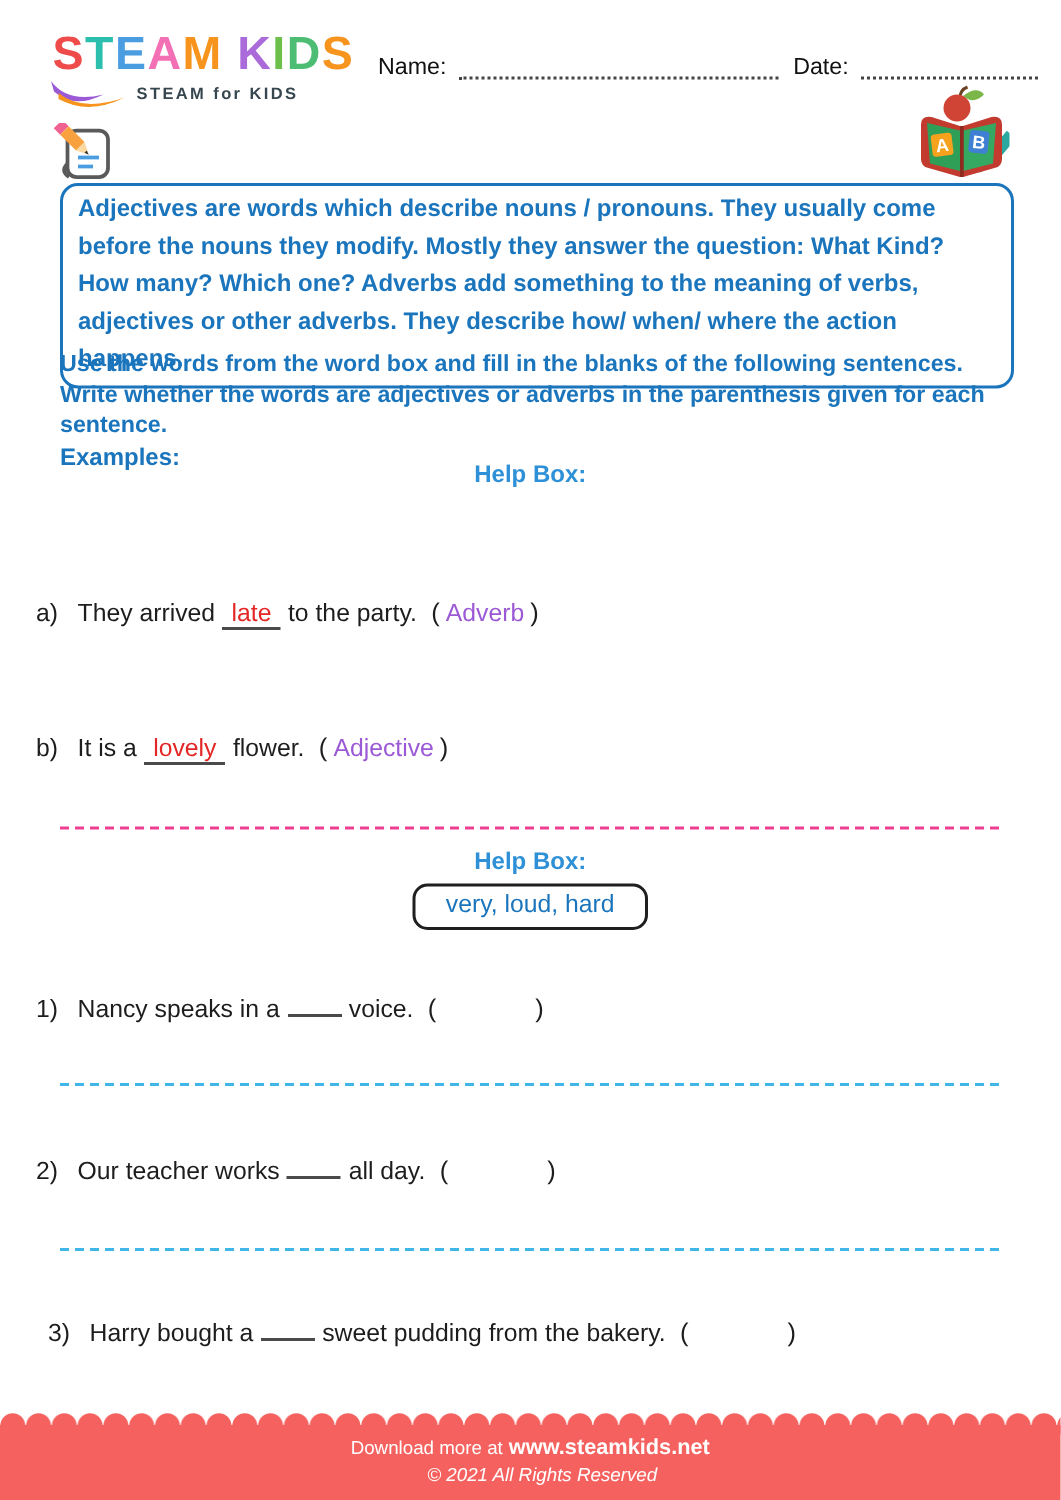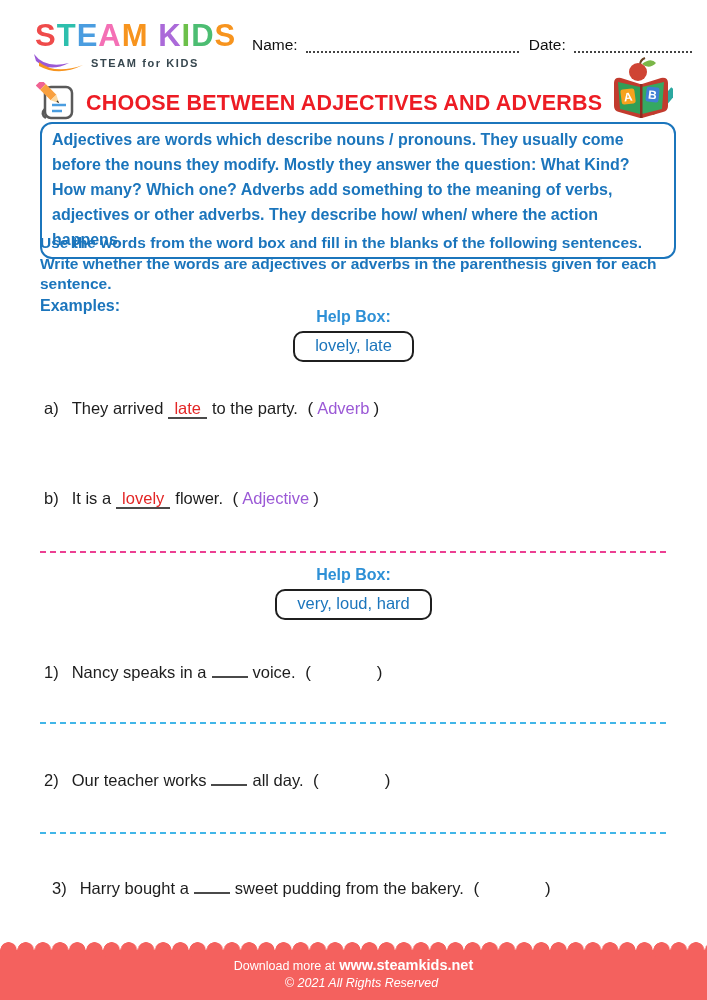--- a/index.html
+++ b/index.html
@@ -50,21 +50,21 @@
   .hb1 { top:308px; }
   .hb2 { top:566px; }
   .help-label { font-size:16px; font-weight:bold; color:var(--help-blue,#2e90d6); margin-bottom:5px; }
   .help-words {
     display:inline-block; border:2.5px solid #1f1f1f; border-radius:10px;
     padding:3px 20px 5px 20px; font-size:16.5px; color:var(--info-blue,#1b75bc);
     background:#fff;
   }
 
   
-  .sentence { position:absolute; left:44px; font-size:16.5px; color:#1d1d1d; white-space:nowrap;text-align:right; }
+  .sentence { position:absolute; left:24px; font-size:16.5px; color:#1d1d1d; white-space:nowrap;text-align:right; }
   .sentence .num { margin-right:13px; }
   .sentence .seg { margin-right:5px; }
   .word-blank {
     color:var(--word-red,#e32626); border-bottom:2px solid #4a4a4a;
     padding:0 6px; margin-right:5px;
   }
   .blank { display:inline-block; width:36px; height:15px; border-bottom:2px solid #4a4a4a; margin-right:5px; }
   .paren { font-size:17px; }
   .answer { color:var(--answer-purple,#9b59d6); margin:0 4px; }
   .paren-gap { display:inline-block; width:66px; }
@@ -121,21 +121,20 @@
     <path d="M9 27 q-5 5 1 9" fill="none" stroke="#5a5a5a" stroke-width="2.5"></path>
     <line x1="16" y1="23" x2="30" y2="23" stroke="#4a9de0" stroke-width="2.5"></line>
     <line x1="16" y1="29" x2="26" y2="29" stroke="#4a9de0" stroke-width="2.5"></line>
     <g transform="rotate(-45 14 12)">
       <rect x="10" y="-4" width="8" height="6" fill="#f06292"></rect>
       <rect x="10" y="2" width="8" height="15" fill="#f9a03f"></rect>
       <polygon points="10,17 18,17 14,25" fill="#fcd9a0"></polygon>
       <polygon points="13,22 15,22 14,25" fill="#333333"></polygon>
     </g>
   </svg>
-  <h1 class="page-title">CHOOSE BETWEEN ADJECTIVES AND ADVERBS</h1>
 </div>
 
 <svg class="book-icon" width="64" height="68" viewBox="0 0 64 68">
   <g transform="rotate(40 55 46)">
     <rect x="51" y="30" width="8" height="24" fill="#2ba8a0"></rect>
     <polygon points="51,54 59,54 55,63" fill="#f0c27b"></polygon>
     <polygon points="54,60 56,60 55,63" fill="#333333"></polygon>
   </g>
   <path d="M31 9 q0 -5 5 -7" fill="none" stroke="#6b4423" stroke-width="2"></path>
   <path d="M33 8 q9 -7 14 -1 q-7 7 -14 1" fill="#7ab648"></path>
@@ -157,21 +156,20 @@
 
 <div class="info-box">Adjectives are words which describe nouns / pronouns. They usually come before the nouns they modify. Mostly they answer the question: What Kind? How many? Which one? Adverbs add something to the meaning of verbs, adjectives or other adverbs. They describe how/ when/ where the action happens.</div>
 
 <div class="instructions">
   <div>Use the words from the word box and fill in the blanks of the following sentences. Write whether the words are adjectives or adverbs in the parenthesis given for each sentence.</div>
   <div class="examples-label">Examples:</div>
 </div>
 
 <div class="helpbox hb1">
   <div class="help-label">Help Box:</div>
-  <div class="help-words">lovely, late</div>
 </div>
 
 <div class="sentence ex-a">
   <span class="num">a)</span><span class="seg">They arrived</span><span class="word-blank">late</span><span class="seg">to the party. </span><span class="paren">(</span><span class="answer">Adverb</span><span class="paren">)</span>
 </div>
 
 <div class="sentence ex-b">
   <span class="num">b)</span><span class="seg">It is a</span><span class="word-blank">lovely</span><span class="seg">flower. </span><span class="paren">(</span><span class="answer">Adjective</span><span class="paren">)</span>
 </div>
 

